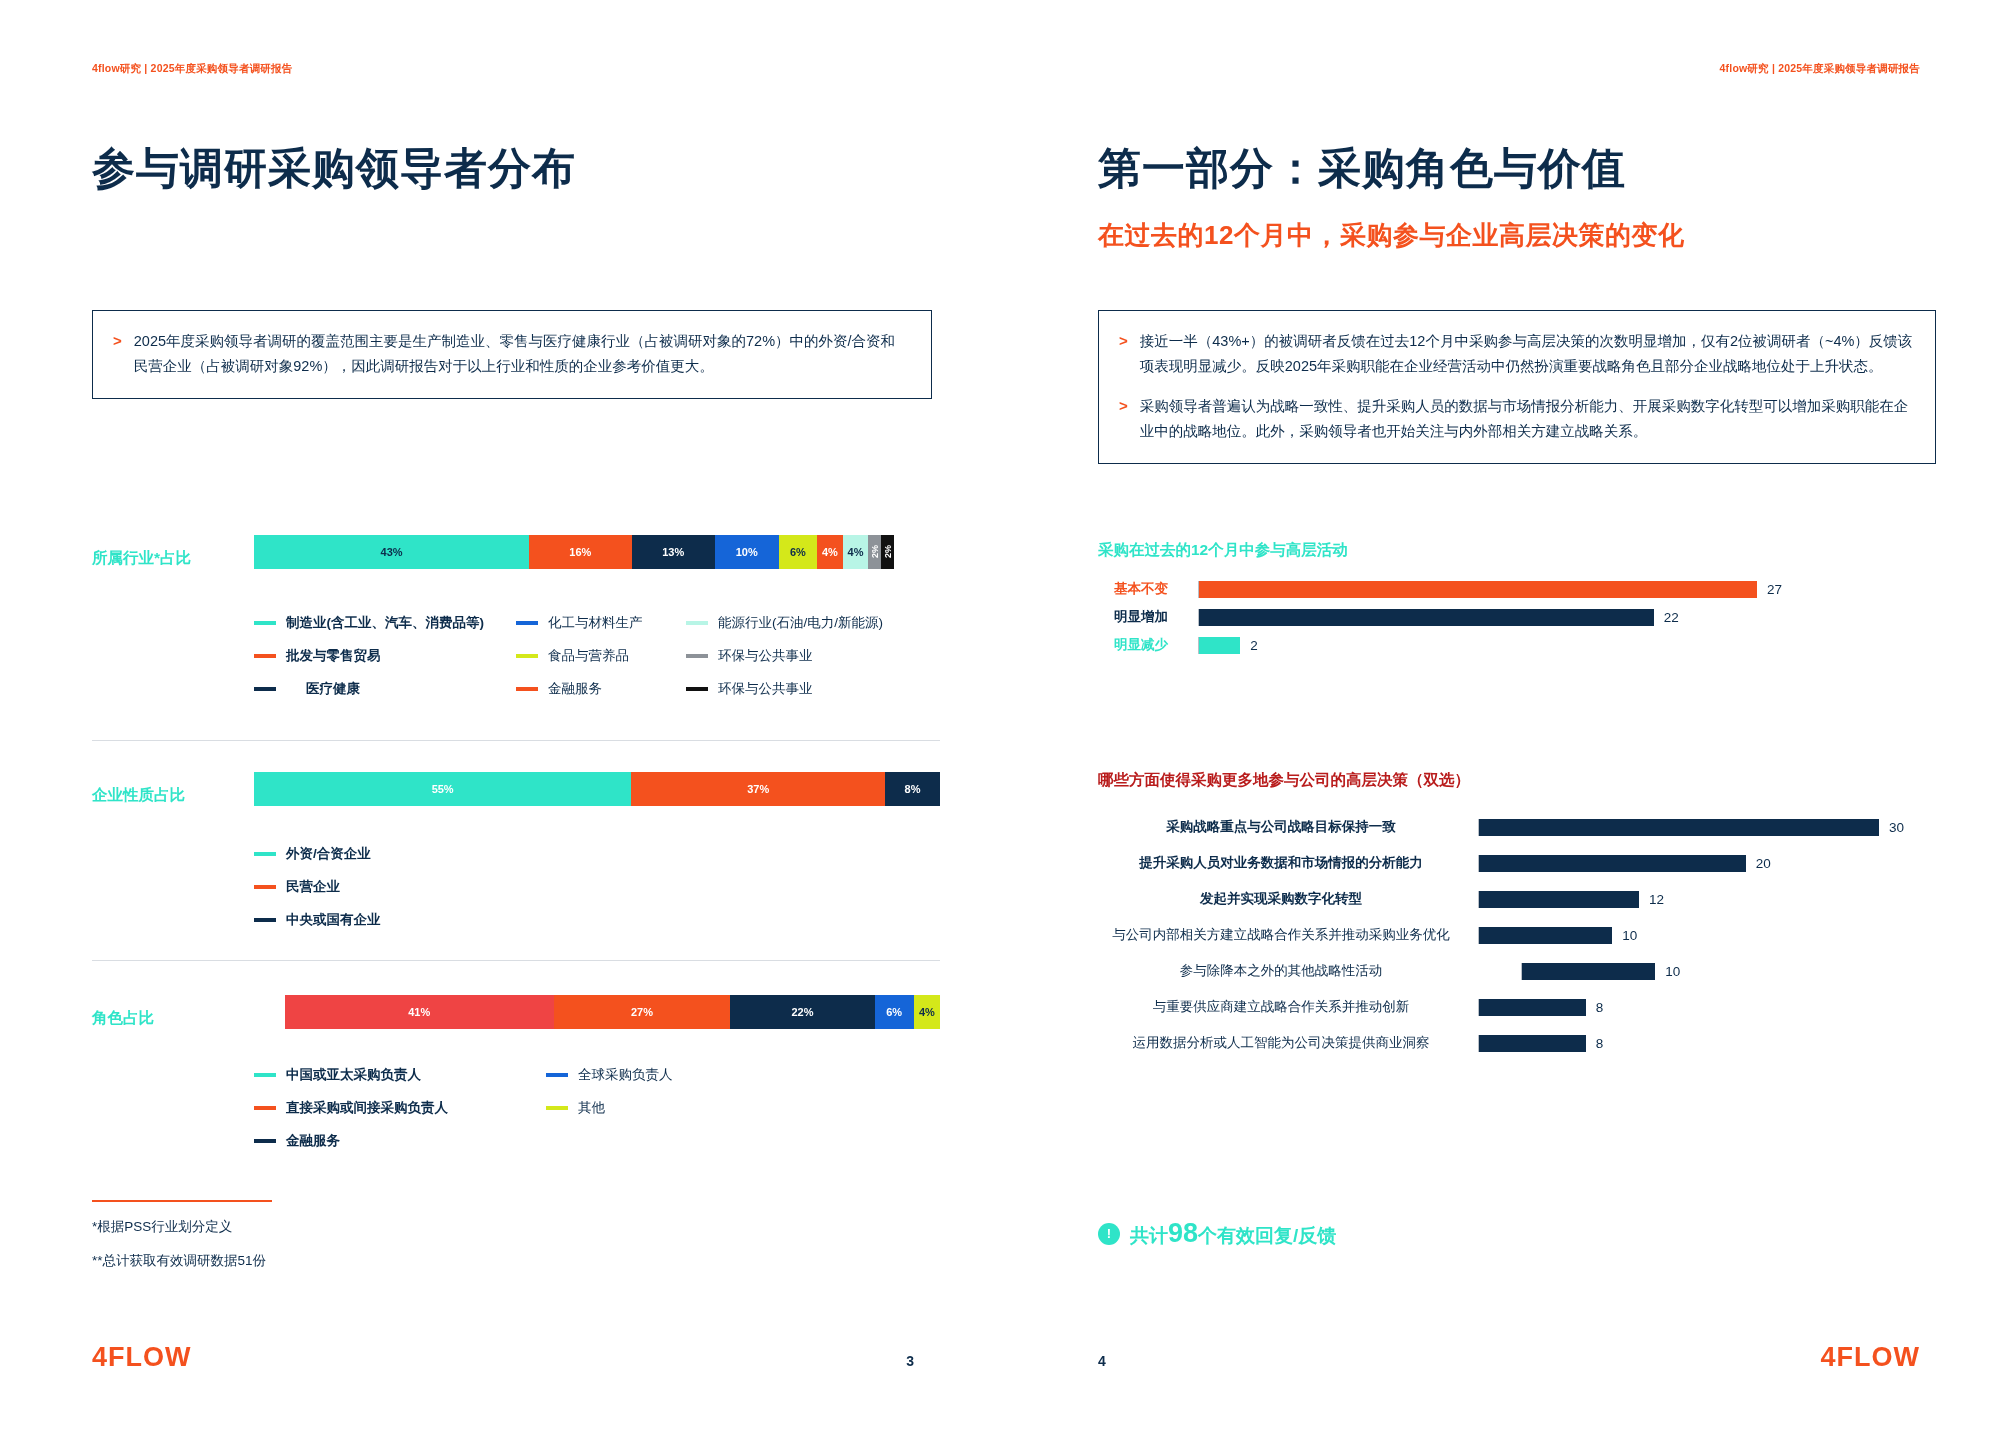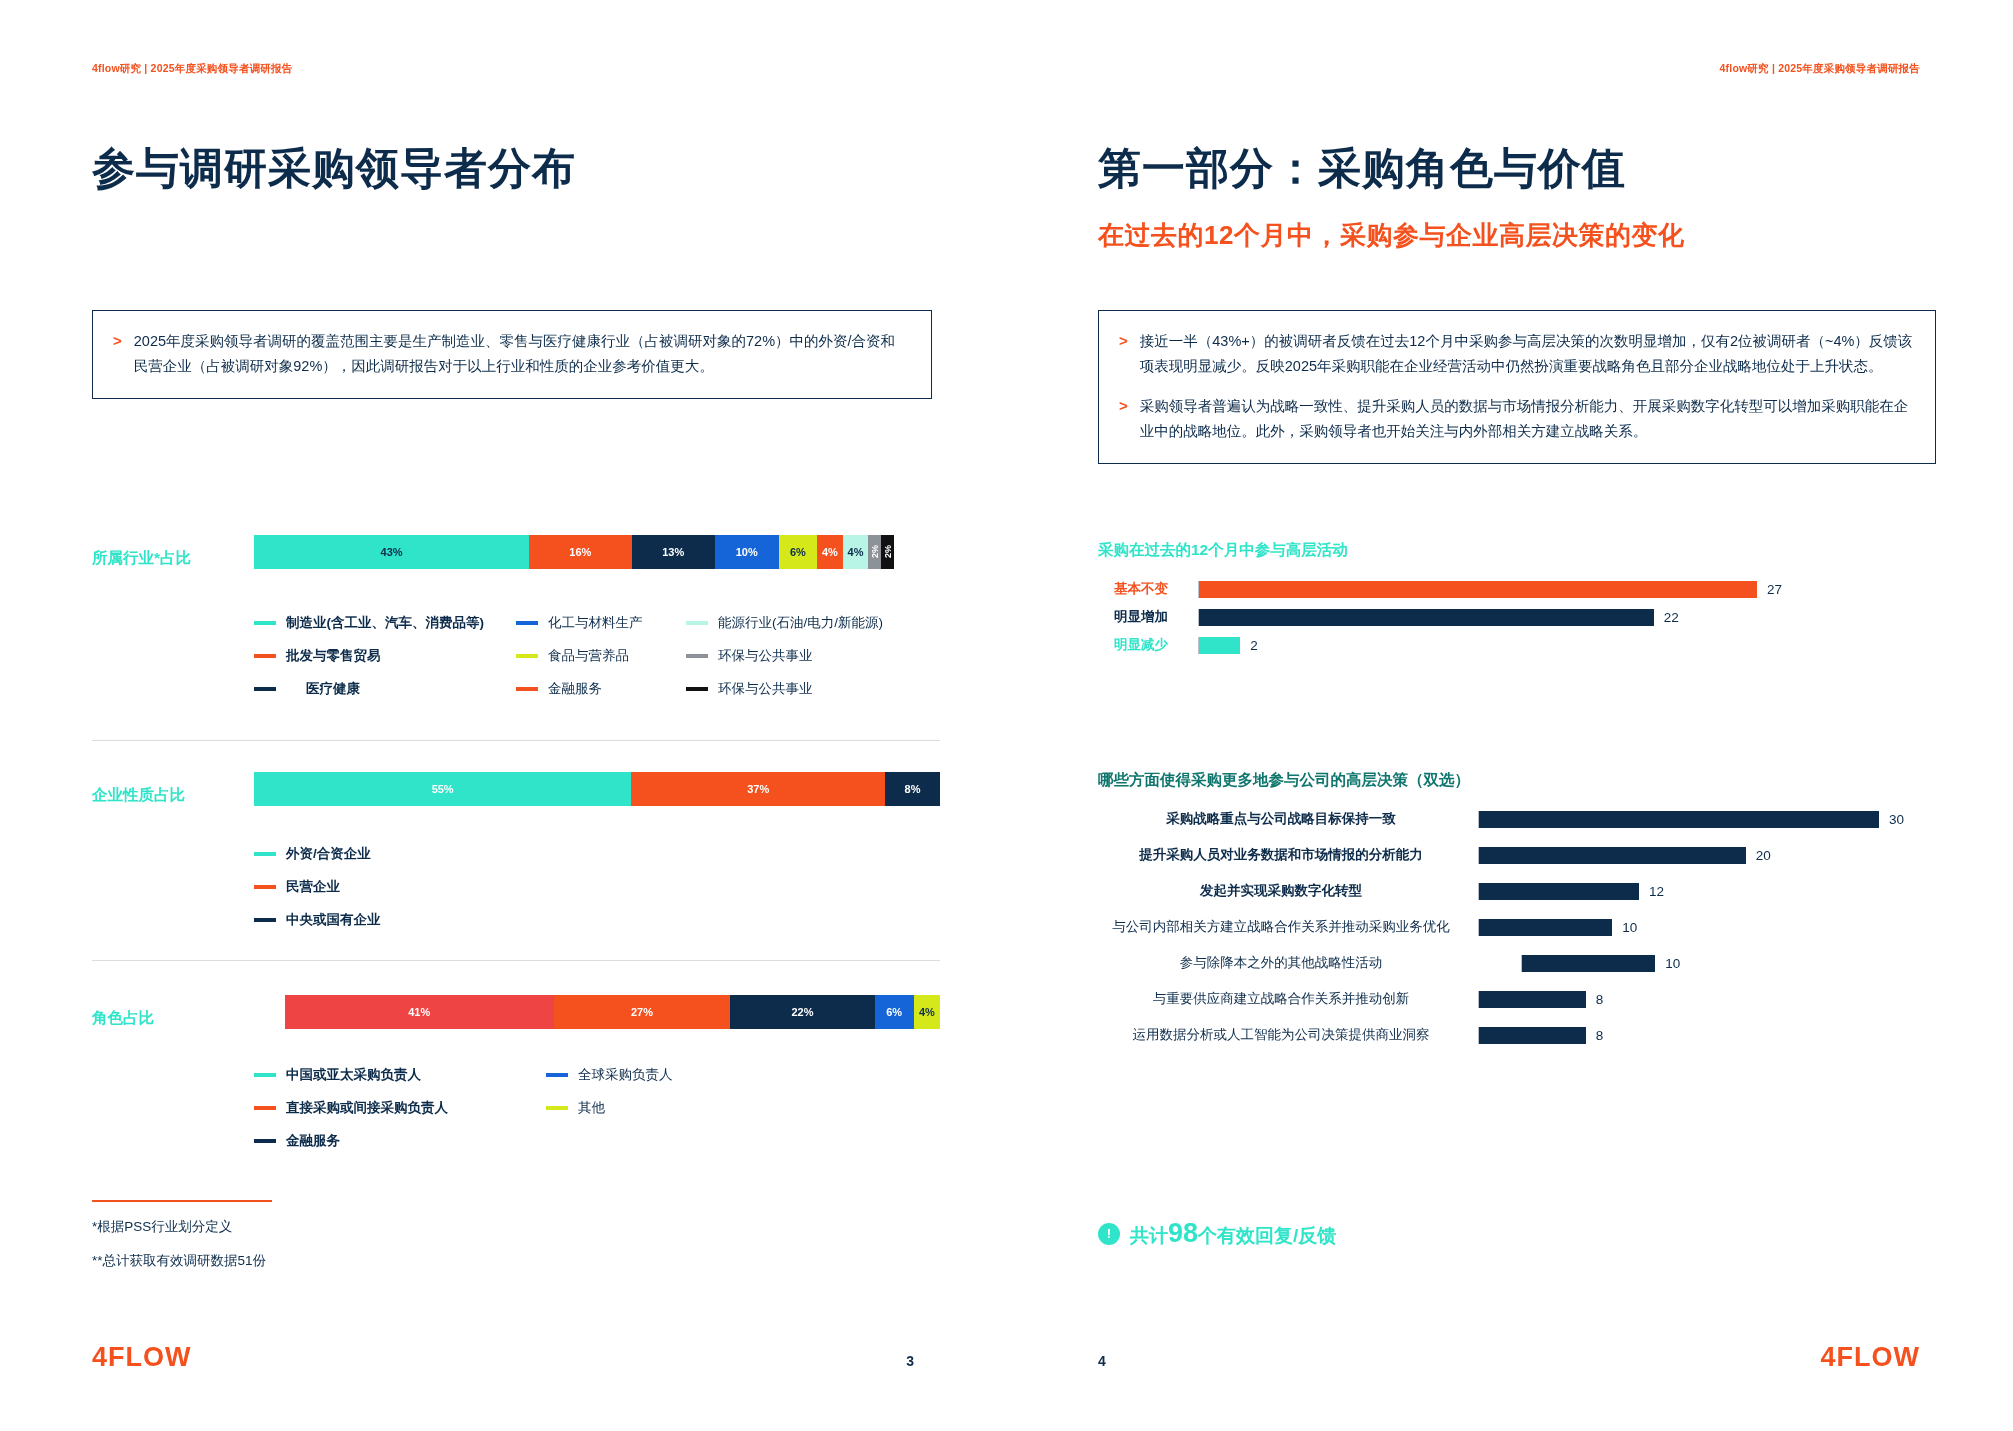--- a/index.html
+++ b/index.html
@@ -44,21 +44,21 @@
   .callout .bullet-row { display: flex; align-items: flex-start; margin-bottom: 14px; }
   .callout .bullet-row:last-child { margin-bottom: 0; }
   .chev { color: #f4511e; font-weight: bold; font-size: 15px; margin-right: 12px; line-height: 1.6; flex: 0 0 auto;}
   .ctext { font-size: 14.5px; line-height: 1.75; color: #0d2c4b; }
 
   
   .cyan-label {
     position: absolute; color: #2fe4c8; font-weight: bold; font-size: 15.5px;
   }
   .navy-label {
-    position: absolute; color: #0f766e; font-weight: bold; font-size: 15.5px;
+    position: absolute; color: #b91c1c; font-weight: bold; font-size: 15.5px;
   }
 
   
   .stack { position: absolute; display: flex; height: 34px; }
   .stack .seg {
     display: flex; align-items: center; justify-content: center;
     font-size: 11px; font-weight: bold; color: #ffffff; overflow: hidden;
   }
   .seg-rot { writing-mode: vertical-rl; transform: rotate(180deg); font-size: 9px;}
 
@@ -315,21 +315,21 @@
           <div class="hbar-label" style="width: 100px; color: rgb(47, 228, 200); font-weight: bold;">明显减少</div>
           <div style="display: flex; align-items: center; border-left: 1px solid rgb(185, 192, 200); padding-left: 0px;">
             <div class="hbar-bar" style="width: 41.3333px; background: rgb(47, 228, 200);"></div>
             <div class="hbar-val">2</div>
           </div>
         </div>
       </div>
 
     <div class="navy-label" style="left:92px; top:770px;">哪些方面使得采购更多地参与公司的高层决策（双选）</div>
     <div class="hbar-chart" id="chartB" style="left:92px; top:810px; width:840px;">
-        <div class="hbar-row" style="margin-bottom: 18px;">
+        <div class="hbar-row" style="margin-bottom: 18px; margin-top: 8px;">
           <div class="hbar-label" style="width: 380px; font-weight: bold;">采购战略重点与公司战略目标保持一致</div>
           <div style="display: flex; align-items: center; border-left: 1px solid rgb(185, 192, 200);">
             <div class="hbar-bar" style="width: 400px; background: rgb(13, 44, 75);"></div>
             <div class="hbar-val">30</div>
           </div>
         </div>
         <div class="hbar-row" style="margin-bottom: 18px;">
           <div class="hbar-label" style="width: 380px; font-weight: bold;">提升采购人员对业务数据和市场情报的分析能力</div>
           <div style="display: flex; align-items: center; border-left: 1px solid rgb(185, 192, 200);">
             <div class="hbar-bar" style="width: 266.667px; background: rgb(13, 44, 75);"></div>

